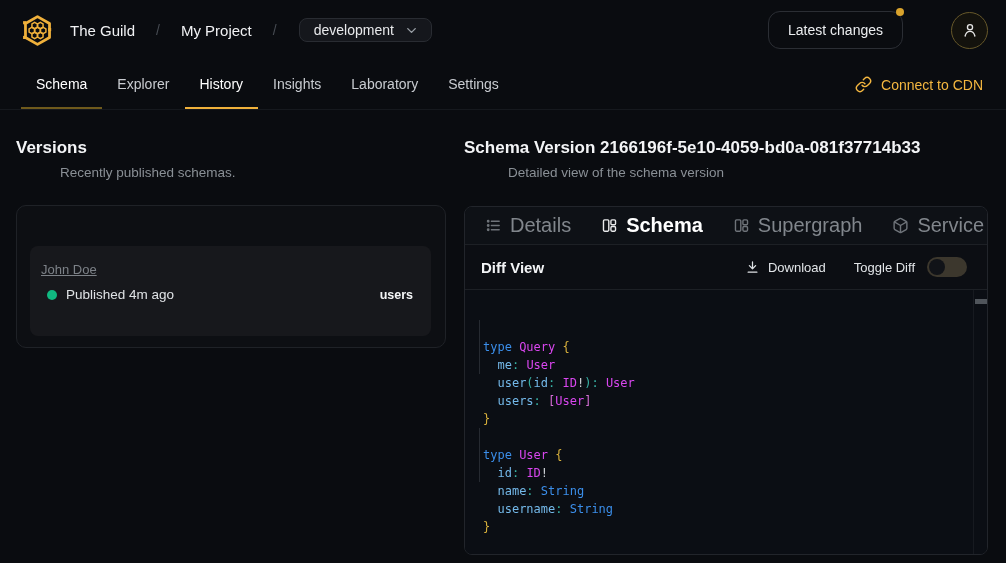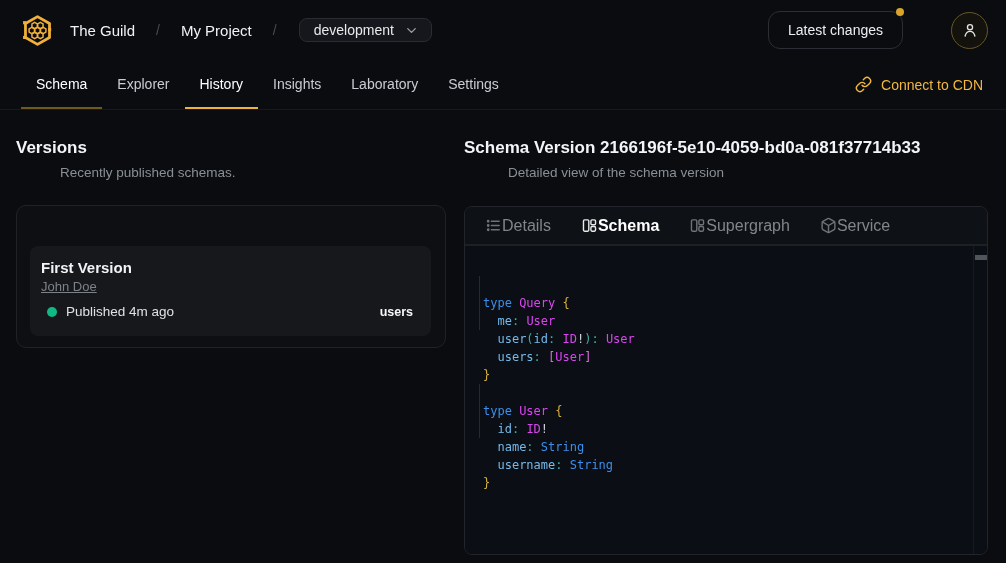--- a/index.html
+++ b/index.html
@@ -77,21 +77,21 @@
   .vc-dot { width:10px; height:10px; border-radius:50%; background:#10b981; margin:0 9px 0 6px; flex:none; }
   .vc-status { font-size:13.5px; color:#dfe2e5; }
   .vc-service { margin-left:auto; font-size:12.5px; font-weight:700; color:#f5f6f7; padding-right:4px; }
 
   
   .detail-panel {
     margin-top:26px; border:1px solid #22252b; border-radius:8px;
     height:349px; overflow:hidden; display:flex; flex-direction:column; background:#0b0d11;
   }
   .tabbar { height:38px; flex:none; display:flex; align-items:center; gap:30px; padding:0 20px; background:#0e1116; border-bottom:1px solid #1d2025; }
-  .dtab { display:flex; align-items:center; font-size:16px; color:#81868c; cursor:pointer; }
+  .dtab { display:flex; align-items:center; gap:8px; font-size:20px; color:#81868c; cursor:pointer; }
   .dtab .ic { color:#6e7379; }
   .dtab.active { color:#ffffff; font-weight:600; }
   .dtab.active .ic { color:#e8e9ea; }
   .diffrow { height:44px; flex:none; display:flex; align-items:center; padding:0 20px 0 16px; background:#0c0e13; }
   .diff-title { font-size:15px; font-weight:700; color:#f3f4f6; }
   .diff-actions { margin-left:auto; display:flex; align-items:center; gap:28px; }
   .dl-btn { display:flex; align-items:center; gap:8px; font-size:13px; color:#e2e5e8; cursor:pointer; background:none; border:none; font-family:inherit; }
   .toggle-group { display:flex; align-items:center; gap:12px; }
   .toggle-label { font-size:13px; color:#e2e5e8; }
   .toggle {
@@ -194,21 +194,20 @@
   </div>
 </nav>
 
 <main class="main">
 
   <section class="col-left">
     <h2 class="page-title">Versions</h2>
     <p class="page-sub">Recently published schemas.</p>
     <div class="versions-box">
       <div class="version-card">
-        <div class="vc-name">First Version</div>
         <div class="vc-author">John Doe</div>
         <div class="vc-row">
           <span class="vc-dot"></span>
           <span class="vc-status">Published 4m ago</span>
           <span class="vc-service">users</span>
         </div>
       </div>
     </div>
   </section>
 
@@ -257,20 +256,41 @@
             <svg width="17" height="17" viewBox="0 0 24 24" fill="none" stroke="currentColor" stroke-width="2" stroke-linejoin="round">
               <path d="M21 16V8a2 2 0 0 0-1-1.73l-7-4a2 2 0 0 0-2 0l-7 4A2 2 0 0 0 3 8v8a2 2 0 0 0 1 1.73l7 4a2 2 0 0 0 2 0l7-4A2 2 0 0 0 21 16z"></path>
               <polyline points="3.3 7 12 12 20.7 7"></polyline>
                 <line x1="12" y1="22" x2="12" y2="12"></line>
             </svg>
           </span>
           <span>Service</span>
         </div>
       </div>
 
+      <div class="diffrow">
+        <span class="diff-title">Diff View</span>
+        <div class="diff-actions">
+          <button class="dl-btn">
+            <span>
+              <svg width="15" height="15" viewBox="0 0 24 24" fill="none" stroke="#dfe2e6" stroke-width="2" stroke-linecap="round" stroke-linejoin="round">
+                <line x1="12" y1="3" x2="12" y2="13"></line>
+                  <polyline points="7 9 12 14 17 9"></polyline>
+                  <line x1="5" y1="19.5" x2="19" y2="19.5"></line>
+              </svg>
+            </span>
+            <span>Download</span>
+          </button>
+          <div class="toggle-group">
+            <span class="toggle-label">Toggle Diff</span>
+            <div class="toggle">
+              <div class="toggle-knob"></div>
+            </div>
+          </div>
+        </div>
+      </div>
 
       <div class="codearea">
         <div><div class="cl"><span class="tk-kw">type</span><span class="tk-plain"> </span><span class="tk-type">Query</span><span class="tk-plain"> </span><span class="tk-brace">{</span></div><div class="cl"><span class="tk-plain">  </span><span class="tk-field">me</span><span class="tk-punc">:</span><span class="tk-plain"> </span><span class="tk-type">User</span></div><div class="cl"><span class="tk-plain">  </span><span class="tk-field">user</span><span class="tk-punc">(</span><span class="tk-field">id</span><span class="tk-punc">:</span><span class="tk-plain"> </span><span class="tk-type">ID</span><span class="tk-plain">!</span><span class="tk-punc">):</span><span class="tk-plain"> </span><span class="tk-type">User</span></div><div class="cl"><span class="tk-plain">  </span><span class="tk-field">users</span><span class="tk-punc">:</span><span class="tk-plain"> </span><span class="tk-bracket">[</span><span class="tk-type">User</span><span class="tk-bracket">]</span></div><div class="cl"><span class="tk-brace">}</span></div><div class="cl">&nbsp;</div><div class="cl"><span class="tk-kw">type</span><span class="tk-plain"> </span><span class="tk-type">User</span><span class="tk-plain"> </span><span class="tk-brace">{</span></div><div class="cl"><span class="tk-plain">  </span><span class="tk-field">id</span><span class="tk-punc">:</span><span class="tk-plain"> </span><span class="tk-type">ID</span><span class="tk-plain">!</span></div><div class="cl"><span class="tk-plain">  </span><span class="tk-field">name</span><span class="tk-punc">:</span><span class="tk-plain"> </span><span class="tk-kw">String</span></div><div class="cl"><span class="tk-plain">  </span><span class="tk-field">username</span><span class="tk-punc">:</span><span class="tk-plain"> </span><span class="tk-kw">String</span></div><div class="cl"><span class="tk-brace">}</span></div></div>
         <div class="indent-guide guide-1"></div>
         <div class="indent-guide guide-2"></div>
         <div class="v-scrollbar">
           <div class="v-thumb"></div>
         </div>
       </div>
 

